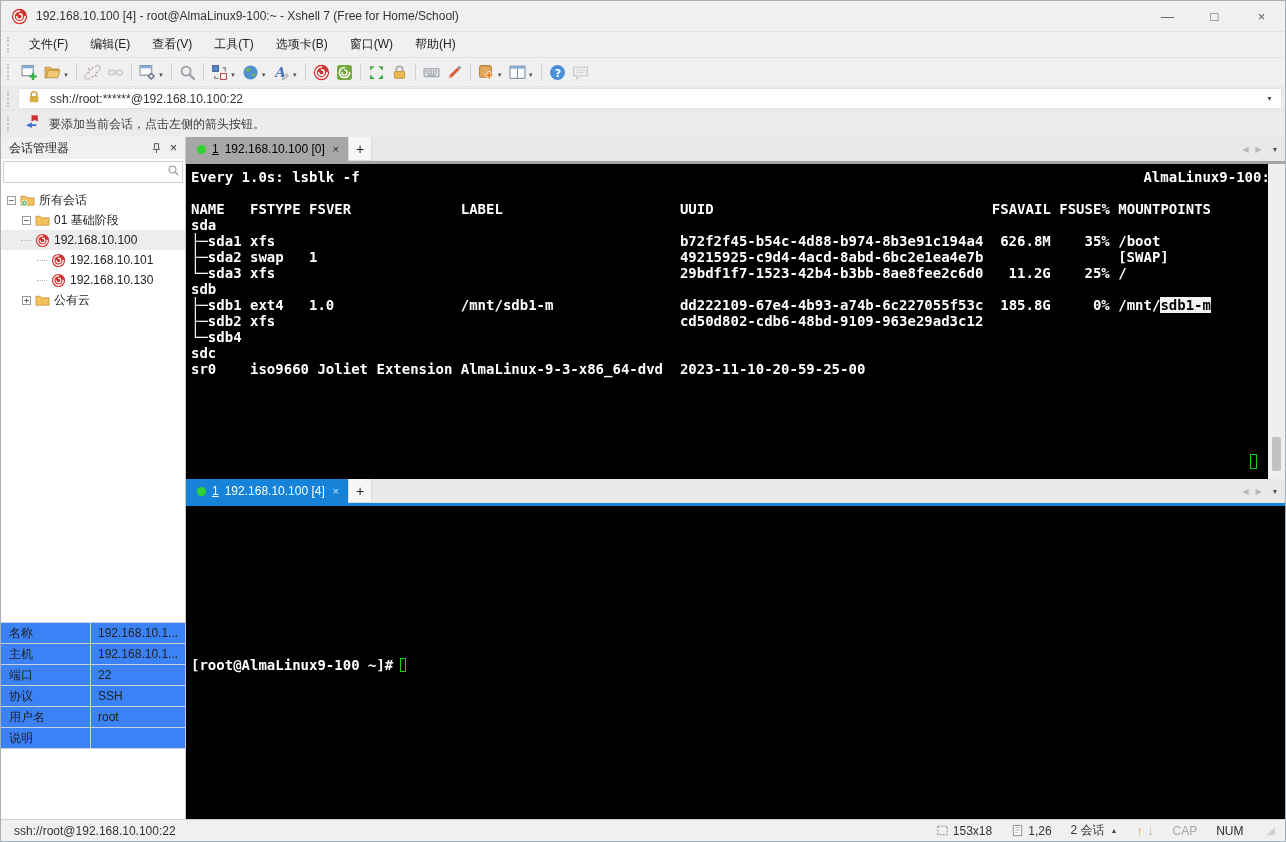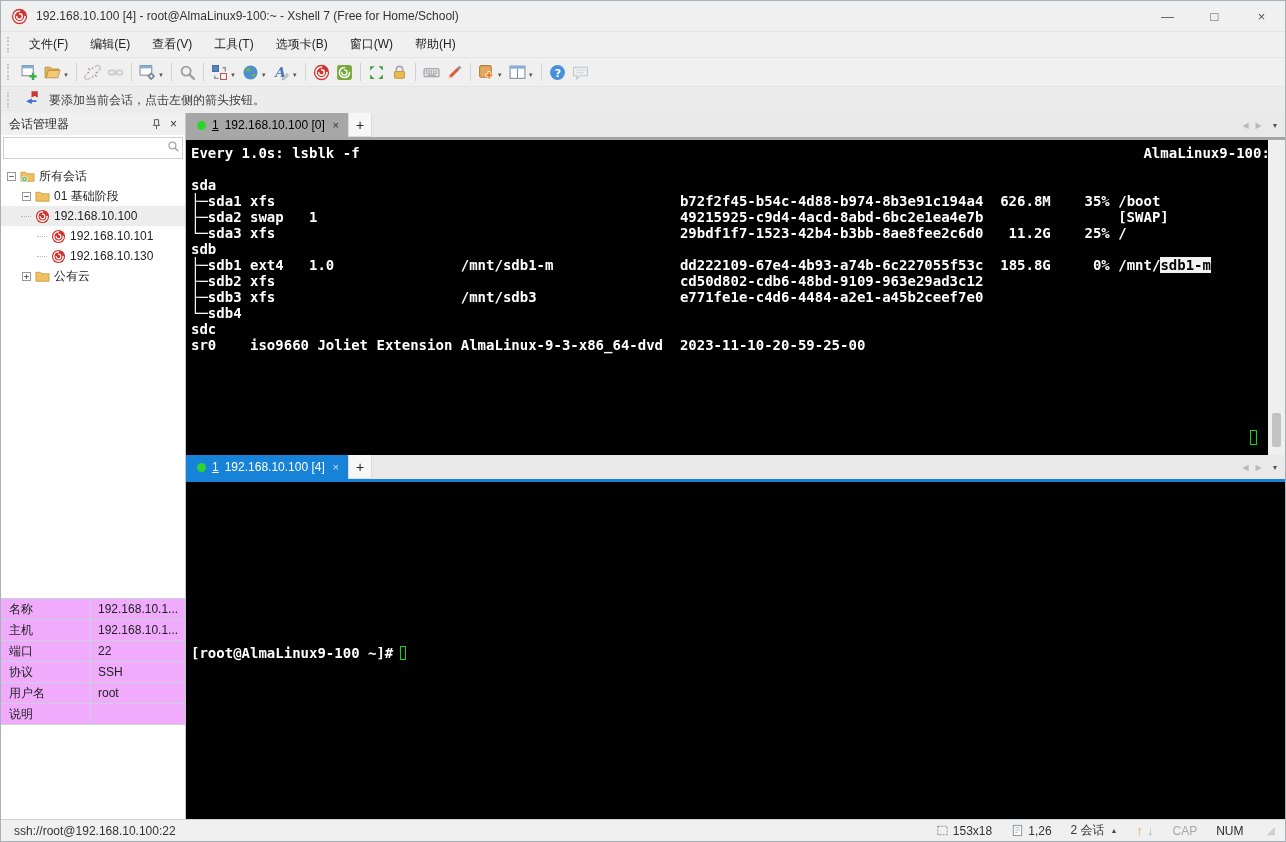--- a/index.html
+++ b/index.html
@@ -42,21 +42,21 @@
   .sm-close{font-size:12px;color:#333;padding:0 3px;}
   .sm-search{height:22px;flex:none;margin:2px;border:1px solid #d0d0d0;background:#fff;display:flex;align-items:center;}
   .sm-search input{flex:1;border:none;outline:none;height:100%;font-size:12px;padding:0 4px;background:transparent;}
   .sm-search svg{width:13px;height:13px;margin-right:4px;flex:none;}
   .tree{padding-top:5px;font-size:12px;color:#222;}
   .tree-row{height:20px;display:flex;align-items:center;gap:4px;}
   .tree-row.selected{background:#ededed;}
   .expander{width:9px;height:9px;border:1px solid #999;background:#fff;font-size:9px;line-height:7px;text-align:center;color:#333;flex:none;font-family:"DejaVu Sans Mono",monospace;}
   .tree-conn{width:10px;border-top:1px dotted #b9b9b9;flex:none;}
   .tree-icon svg{width:15px;height:15px;display:block;}
-  .props{position:absolute;left:0;top:485px;width:184px;border-top:1px solid #c9d1da;font-size:12px;color:#222;background:#f0abfc;}
+  .props{position:absolute;left:0;top:485px;width:184px;border-top:1px solid #c9d1da;font-size:12px;color:#222;background:#3b82f6;}
   .prop-row{display:flex;height:21px;border-bottom:1px solid #c9d1da;}
   .prop-label{width:90px;flex:none;border-right:1px solid #c9d1da;display:flex;align-items:center;padding-left:8px;}
   .prop-value{flex:1;display:flex;align-items:center;padding-left:7px;}
   
   .content{flex:1;display:flex;flex-direction:column;min-width:0;}
   .tabbar{height:27px;flex:none;background:#e9e9e9;display:flex;align-items:stretch;}
   .tabbar.top{border-bottom:3px solid #a5a5a5;}
   .tabbar.bottom{border-bottom:3px solid #1783d8;}
   .tab{display:flex;align-items:center;gap:6px;padding:0 9px 0 11px;font-size:12px;width:162px;flex:none;}
   .tab.gray{background:#a7a7a7;color:#000;}
@@ -278,20 +278,33 @@
         </svg>
       </span>
       <span class="tbtn disabled">
         <svg viewBox="0 0 16 16">
           <path d="M1.5 3h13v8h-7l-3 3v-3h-3z" fill="#eceff1" stroke="#9aa0a6"></path>
           <path d="M4 5.8h9M4 8.2h7" stroke="#b9bfc6" stroke-width="1"></path>
         </svg>
       </span>
     </div>
 
+  <div class="addressbar">
+    <span class="grip"></span>
+    <div class="addr-field">
+      <span>
+        <svg viewBox="0 0 14 14">
+            <path d="M4.2 6V4.6a2.8 2.8 0 0 1 5.6 0V6" fill="none" stroke="#c9a23e" stroke-width="1.5"></path>
+            <rect x="2.7" y="6" width="8.6" height="6.2" rx="1" fill="#d9ac42"></rect>
+          </svg>
+      </span>
+      <span class="addr-text">ssh://root:******@192.168.10.100:22</span>
+      <span class="addr-dd">▼</span>
+    </div>
+  </div>
 
   <div class="infobar">
     <span class="grip"></span>
     <span>
       <svg viewBox="0 0 16 16">
           <path d="M7.5 1.2h6.3v6.4l-3.1-1.7-3.2 1.7z" fill="#ce3434"></path>
           <path d="M7.8 8.4L2 11.2l5.8 2.7v-1.8h4.6v-1.9H7.8z" fill="#3a6fd8"></path>
         </svg>
     </span>
     <span class="info-text">要添加当前会话，点击左侧的箭头按钮。</span>
@@ -426,28 +439,28 @@
         <div class="tab-spacer"></div>
         <span class="tab-nav">◀</span>
         <span class="tab-nav">▶</span>
         <span class="tab-menu">▼</span>
       </div>
 
       <div class="terminal top">
         <div class="term-body">
             <div class="tline lr"><span>Every 1.0s: lsblk -f</span><span>AlmaLinux9-100: Wed Jun  5 15:39:41 2024</span></div>
             <div class="tline"> </div>
+            <div class="tline"><span>NAME</span>   <span>FSTYPE</span> <span>FSVER</span>             <span>LABEL</span>                     <span>UUID</span>                                 <span>FSAVAIL</span> <span>FSUSE%</span> <span>MOUNTPOINTS</span></div>
             <div class="tline"><span>sda</span></div>
             <div class="tline"><span>├─sda1 xfs</span>                                                <span>b72f2f45-b54c-4d88-b974-8b3e91c194a4</span>  <span>626.8M</span>    <span>35%</span> <span>/boot</span></div>
             <div class="tline"><span>├─sda2 swap</span>   <span>1</span>                                           <span>49215925-c9d4-4acd-8abd-6bc2e1ea4e7b</span>                <span>[SWAP]</span></div>
             <div class="tline"><span>└─sda3 xfs</span>                                                <span>29bdf1f7-1523-42b4-b3bb-8ae8fee2c6d0</span>   <span>11.2G</span>    <span>25%</span> <span>/</span></div>
             <div class="tline"><span>sdb</span></div>
             <div class="tline"><span>├─sdb1 ext4</span>   <span>1.0</span>               <span>/mnt/sdb1-m</span>               <span>dd222109-67e4-4b93-a74b-6c227055f53c</span>  <span>185.8G</span>     <span>0%</span> <span>/mnt/</span><span class="hl">sdb1-m</span></div>
             <div class="tline"><span>├─sdb2 xfs</span>                                                <span>cd50d802-cdb6-48bd-9109-963e29ad3c12</span></div>
-            <div class="tline"><span>├─sdb3 xfs</span>                      <span>/mnt/sdb3</span>                 <span>e771fe1e-c4d6-4484-a2e1-a45b2ceef7e0</span></div>
             <div class="tline"><span>└─sdb4</span></div>
             <div class="tline"><span>sdc</span></div>
             <div class="tline"><span>sr0</span>    <span>iso9660 Joliet Extension</span> <span>AlmaLinux-9-3-x86_64-dvd</span>  <span>2023-11-10-20-59-25-00</span></div>
           </div>
         <div class="cursor-block"></div>
         <div class="scrollbar top-sb">
             <div class="thumb"></div>
           </div>
       </div>
 

